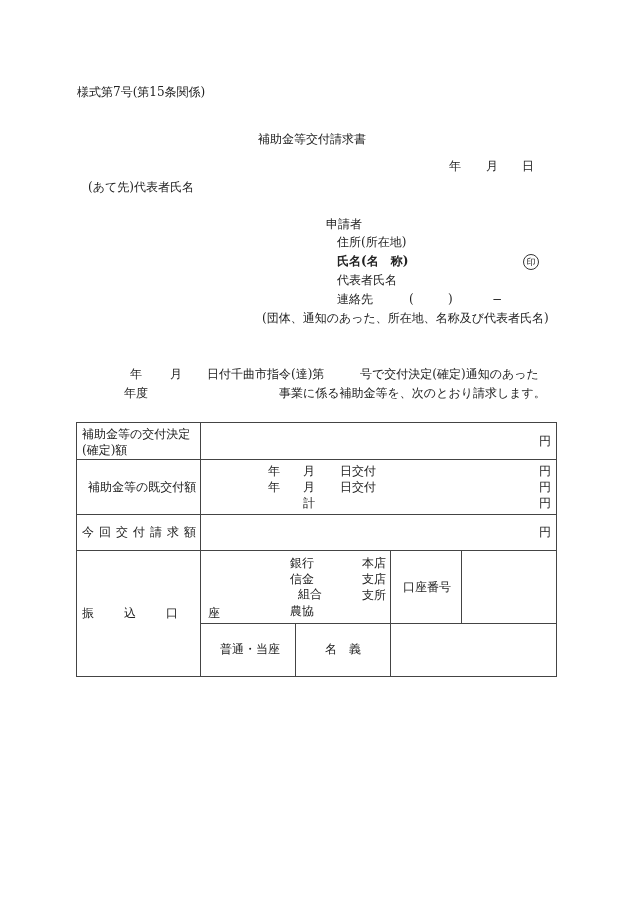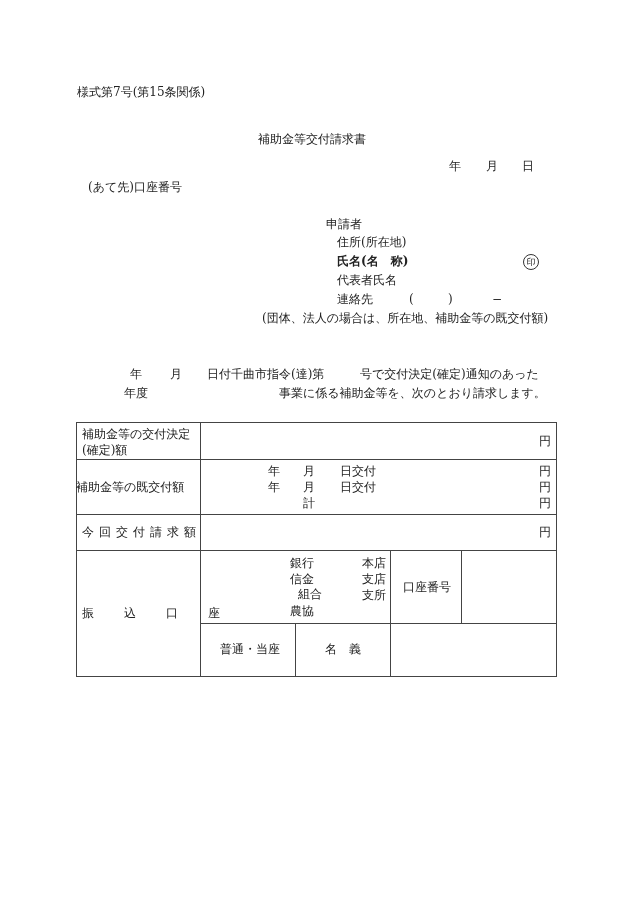--- a/index.html
+++ b/index.html
@@ -19,32 +19,32 @@
 </head>
 <body>
 
 <div class="t" style="left:77px; top:85px;">様式第7号(第15条関係)</div>
 <div class="t" style="left:258px; top:124px;margin-top:8px;">補助金等交付請求書</div>
 
 <div class="t" style="left:449px; top:159px;">年</div>
 <div class="t" style="left:486px; top:159px;">月</div>
 <div class="t" style="left:522px; top:159px;">日</div>
 
-<div class="t" style="left:88px; top:180px;">(あて先)口座番号</div>
+<div class="t" style="left:88px; top:180px;">(あて先)代表者氏名</div>
 
 <div class="t" style="left:326px; top:217px;">申請者</div>
 <div class="t" style="left:337px; top:235px;">住所(所在地)</div>
 <div class="t" style="left:337px; top:254px;font-weight:bold;">氏名(名　称)</div>
 <div class="seal" style="left:523px; top:254px;">印</div>
 <div class="t" style="left:337px; top:273px;">代表者氏名</div>
 <div class="t" style="left:337px; top:292px;">連絡先</div>
 <div class="t" style="left:409px; top:292px;">(</div>
 <div class="t" style="left:448px; top:292px;">)</div>
 <div class="t" style="left:492px; top:292px;">−</div>
-<div class="t" style="left:262px; top:311px;">(団体、法人の場合は、所在地、補助金等の既交付額)</div>
+<div class="t" style="left:262px; top:311px;">(団体、通知のあった、所在地、名称及び代表者氏名)</div>
 
 <div class="t" style="left:130px; top:367px;">年</div>
 <div class="t" style="left:170px; top:367px;">月</div>
 <div class="t" style="left:207px; top:367px;">日付千曲市指令(達)第</div>
 <div class="t" style="left:360px; top:367px;">号で交付決定(確定)通知のあった</div>
 <div class="t" style="left:124px; top:386px;">年度</div>
 <div class="t" style="left:279px; top:386px;">事業に係る補助金等を、次のとおり請求します。</div>
 
 <div>
 
@@ -62,21 +62,21 @@
   <div class="line" style="left:390px; top:550px; width:1px; height:127px;"></div>
   <div class="line" style="left:461px; top:550px; width:1px; height:73px;"></div>
   <div class="line" style="left:295px; top:623px; width:1px; height:54px;"></div>
 </div>
 
 <div class="t" style="left:82px; top:427px;">補助金等の交付決定</div>
 <div class="t" style="left:82px; top:443px;text-align:right;">(確定)額</div>
 <div class="t" style="left:539px; top:434px;">円</div>
 <div style="position:absolute; left:201px; top:423px; width:330px; height:36px;"></div>
 
-<div class="t" style="left:76px; top:480px;">補助金等の既交付額</div>
+<div class="t" style="left:88px; top:480px;">補助金等の既交付額</div>
 <div class="t" style="left:268px; top:464px;">年</div>
 <div class="t" style="left:303px; top:464px;">月</div>
 <div class="t" style="left:340px; top:464px;">日交付</div>
 <div class="t" style="left:539px; top:464px;">円</div>
 <div class="t" style="left:268px; top:480px;">年</div>
 <div class="t" style="left:303px; top:480px;">月</div>
 <div class="t" style="left:340px; top:480px;">日交付</div>
 <div class="t" style="left:539px; top:480px;">円</div>
 <div class="t" style="left:303px; top:496px;">計</div>
 <div class="t" style="left:539px; top:496px;">円</div>

